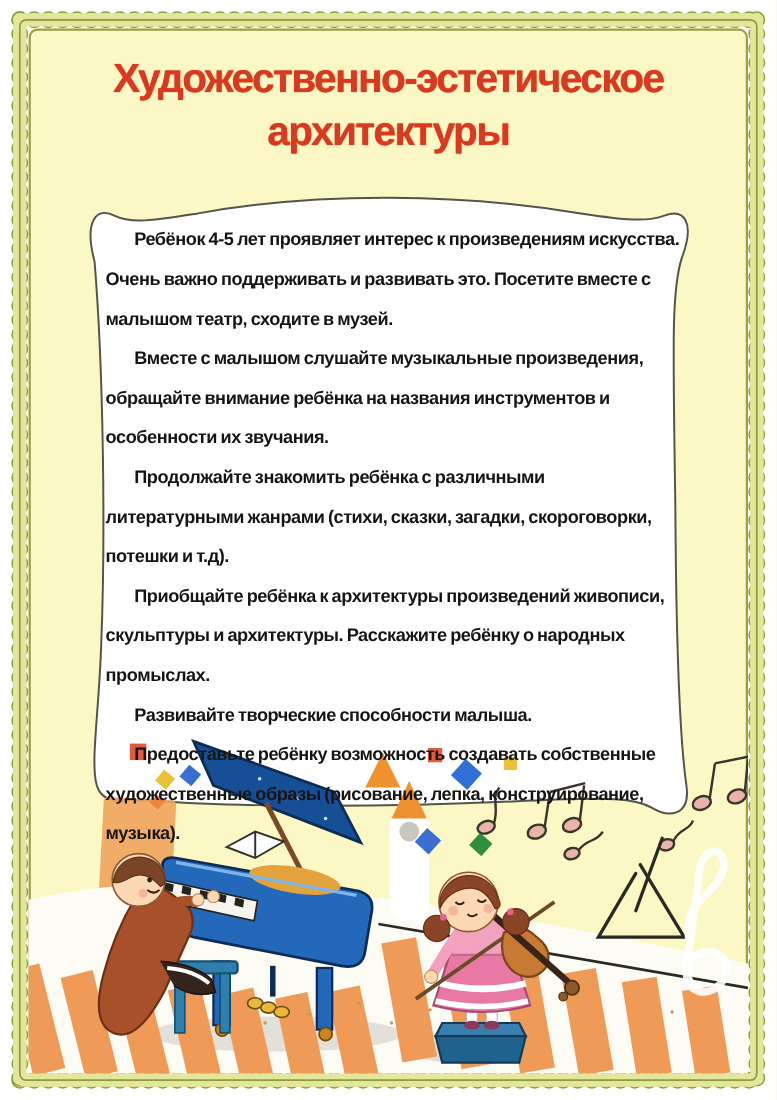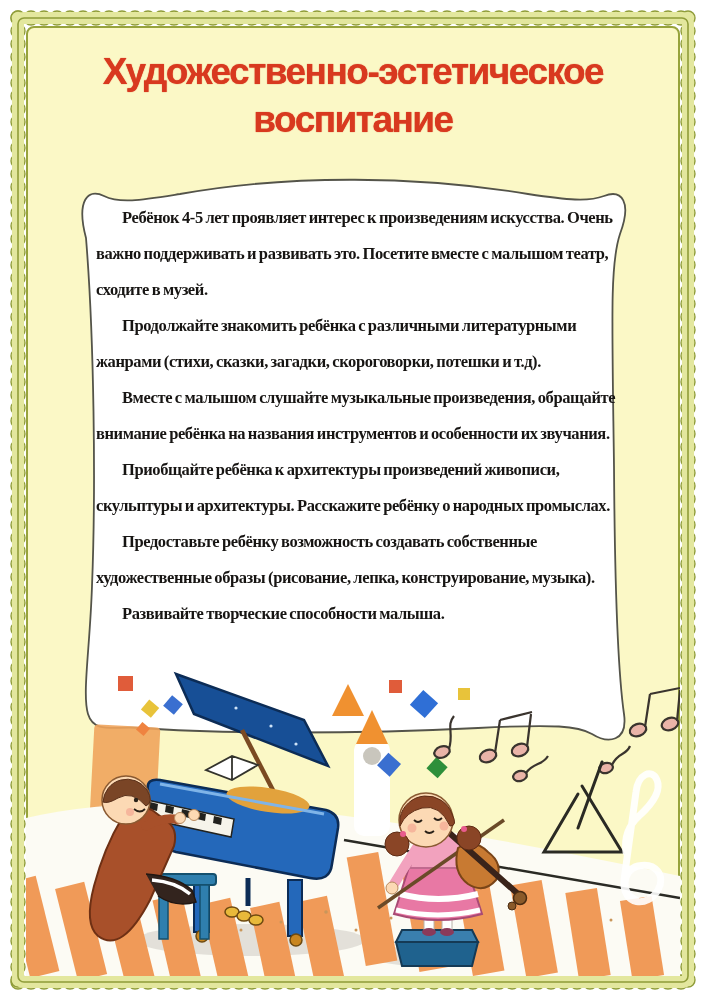--- a/index.html
+++ b/index.html
@@ -19,21 +19,21 @@
     position:absolute;left:40px;right:40px;top:48px;z-index:3;
     text-align:center;color:#d8391f;font-weight:bold;
     font-size:37px;line-height:1.3;letter-spacing:-1.5px;word-spacing:-2px;
     text-shadow:0 0 1px #d8391f;
   }
   
   #panel-shape{position:absolute;left:58px;top:166px;width:592px;height:606px;z-index:2;}
   .panel-text{
     position:absolute;left:96px;top:200px;width:528px;z-index:4;
     color:#171513;font-weight:bold;font-size:16.5px;line-height:36px;
-    letter-spacing:-0.4px;word-spacing:-1px;font-family:Liberation Serif, serif;
+    letter-spacing:-0.4px;word-spacing:-1px;
   }
   .panel-text p{margin:0;text-indent:26px;}
   
   #scene{position:absolute;left:26px;top:668px;width:654px;height:308px;z-index:3;}
 </style>
 </head>
 <body>
 
 <div class="stage">
 
@@ -293,40 +293,40 @@
       <circle cx="18" cy="967" r="7" fill="#e3e79e" stroke="#8f9c39" stroke-width="1.4"></circle>
       <circle cx="688" cy="967" r="7" fill="#e3e79e" stroke="#8f9c39" stroke-width="1.4"></circle>
       <circle cx="18" cy="980" r="7" fill="#e3e79e" stroke="#8f9c39" stroke-width="1.4"></circle>
       <circle cx="688" cy="980" r="7" fill="#e3e79e" stroke="#8f9c39" stroke-width="1.4"></circle>
       <rect x="18" y="18" width="670" height="964" fill="none" stroke="#e3e79e" stroke-width="12" rx="6"></rect>
       <rect x="18" y="18" width="670" height="964" fill="none" stroke="#8f9c39" stroke-width="1.6" rx="6"></rect>
     </svg>
 
   <div class="title">
     <div>Художественно-эстетическое</div>
-    <div>воспитание</div>
+    <div>архитектуры</div>
   </div>
 
   <svg id="panel-shape" viewBox="0 0 592 606">
     <path d="M28,72 C18,34 30,22 46,30 C62,38 84,34 122,28
              C232,8 362,10 470,28 C510,34 530,36 546,30
              C564,23 574,36 562,68 C552,98 554,150 556,300
              C557,460 562,520 566,548 C570,576 550,578 534,568
              C520,560 498,558 420,562 C300,568 160,568 82,562
              C56,560 36,568 30,548 C24,528 32,482 34,420
              C38,320 36,170 28,72 Z" fill="#ffffff" stroke="#54544a" stroke-width="1.8"></path>
   </svg>
 
   <div class="panel-text">
     <p>Ребёнок 4-5 лет проявляет интерес к произведениям искусства. Очень важно поддерживать и развивать это. Посетите вместе с малышом театр, сходите в музей.</p>
+    <p>Вместе с малышом слушайте музыкальные произведения, обращайте внимание ребёнка на названия инструментов и особенности их звучания.</p>
     <p>Продолжайте знакомить ребёнка с различными литературными жанрами (стихи, сказки, загадки, скороговорки, потешки и т.д).</p>
-    <p>Вместе с малышом слушайте музыкальные произведения, обращайте внимание ребёнка на названия инструментов и особенности их звучания.</p>
     <p>Приобщайте ребёнка к архитектуры произведений живописи, скульптуры и архитектуры. Расскажите ребёнку о народных промыслах.</p>
+    <p>Развивайте творческие способности малыша.</p>
     <p>Предоставьте ребёнку возможность создавать собственные художественные образы (рисование, лепка, конструирование, музыка).</p>
-    <p>Развивайте творческие способности малыша.</p>
   </div>
 
   <svg id="scene" viewBox="0 0 654 308">
 
     <rect x="66" y="58" width="66" height="92" rx="4" fill="#f0a45c" opacity="0.9" transform="rotate(3 99 104)"></rect>
 
     <path d="M0,150 C140,118 320,138 654,208 L654,308 L0,308 Z" fill="#fcfbf4"></path>
 
     <ellipse cx="225" cy="272" rx="115" ry="16" fill="#dcdad2" opacity="0.8"></ellipse>
     <ellipse cx="408" cy="288" rx="62" ry="11" fill="#dcdad2" opacity="0.8"></ellipse>

